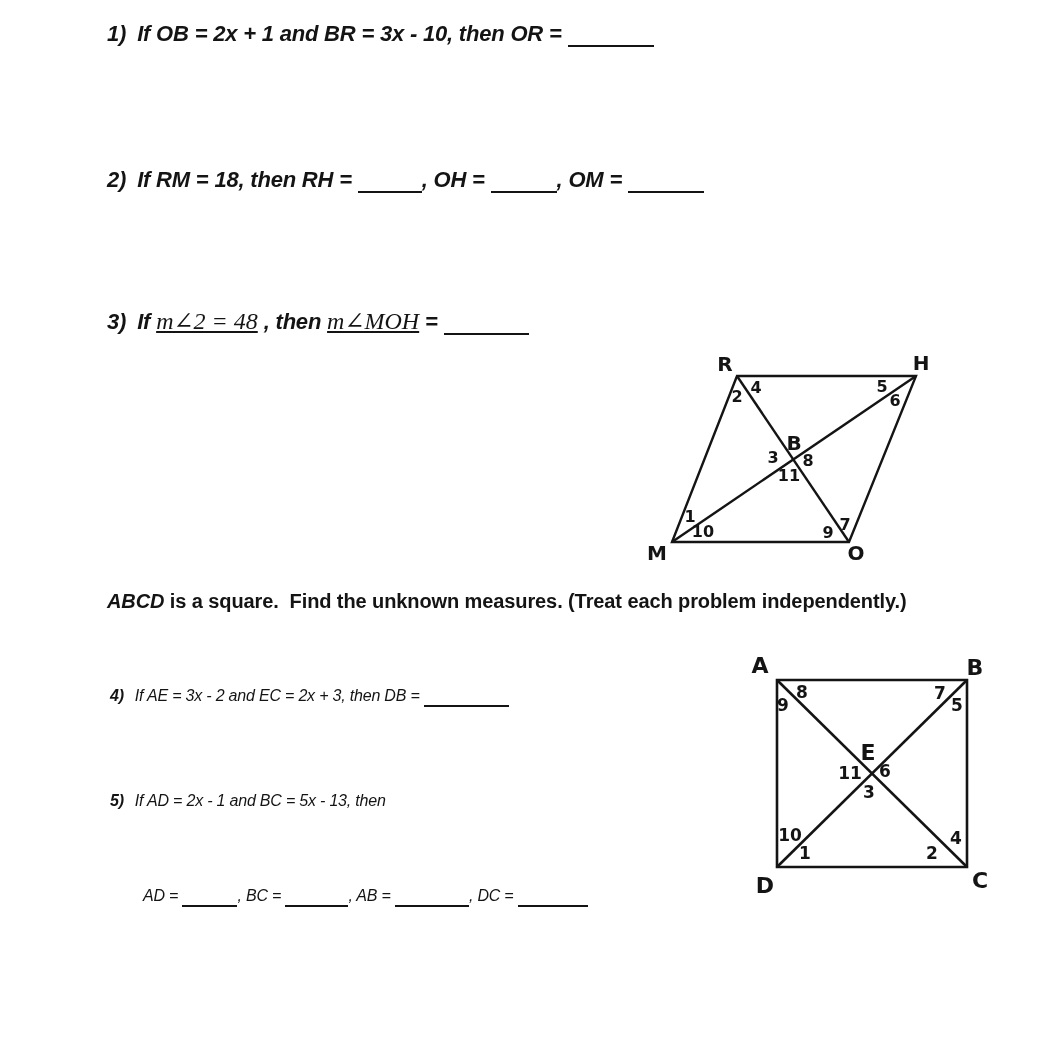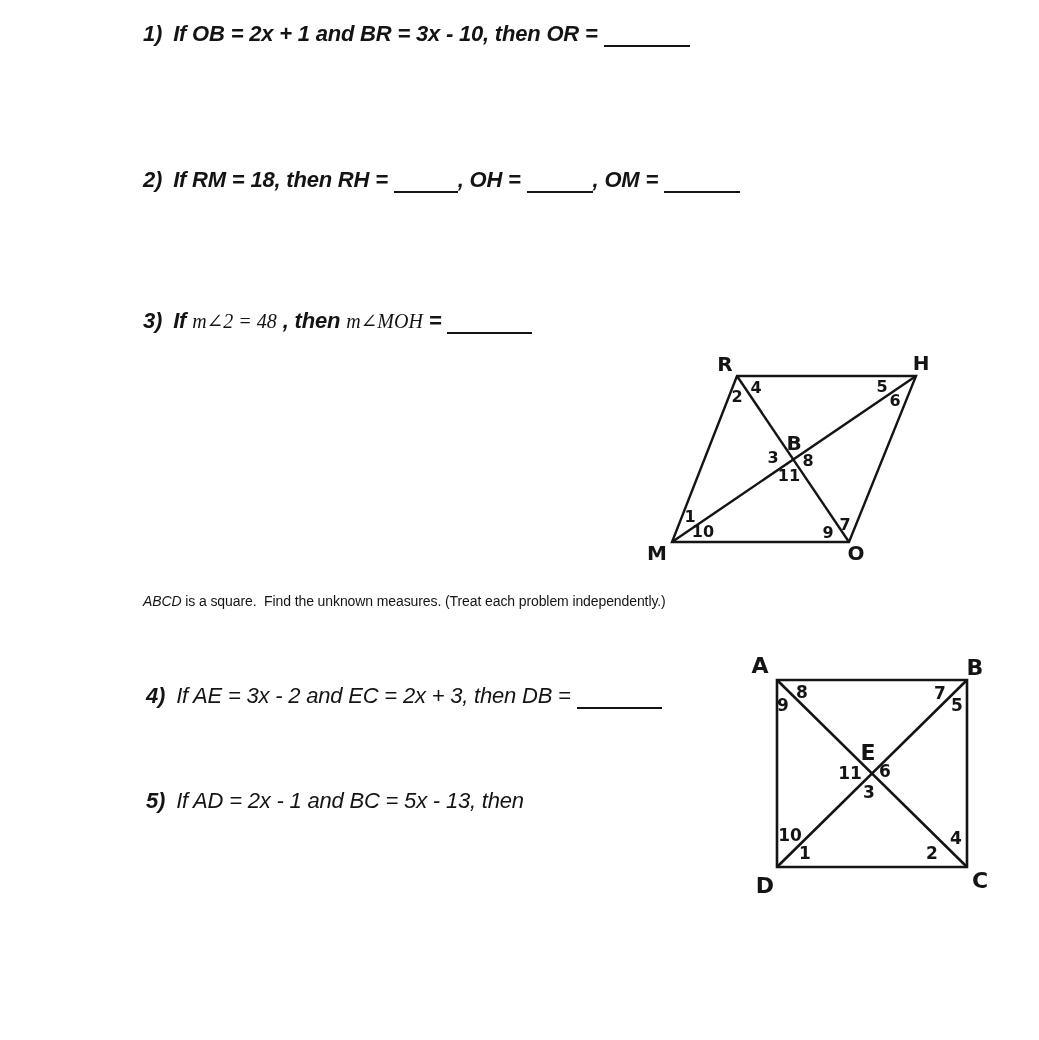--- a/index.html
+++ b/index.html
@@ -1,30 +1,30 @@
 <!DOCTYPE html>
 <html style="--ink: #141414; --bg: #ffffff;"><head>
 <meta charset="utf-8">
 <style>
   html,body { margin:0; padding:0; background:#ffffff; }
   .sheet {
     position:relative; width:1039px; height:1040px;
     background:var(--bg,#ffffff); color:var(--ink,#141414);
     font-family:"Liberation Sans", sans-serif; overflow:hidden;
   }
-  .line { position:absolute; white-space:nowrap; line-height:26px;margin-left:36px; }
+  .line { position:absolute; white-space:nowrap; line-height:26px; }
   .line span { white-space:pre; }
   
   .bi { font-style:italic; font-weight:700; font-size:22px; letter-spacing:-0.2px; }
   
-  .it { font-style:italic; font-weight:400; font-size:22px; letter-spacing:-0.2px; }
+  .it { font-style:italic; font-weight:400; font-size:16px; letter-spacing:-0.2px; }
   .qnum { margin-right:11px; font-weight:700; }
   .serif-math { font-family:"Liberation Serif","DejaVu Serif",serif; font-style:italic;
-                font-weight:400; font-size:20px; letter-spacing:0; }
-  .heading { font-style:normal; font-weight:400; font-size:14px; letter-spacing:-0.1px; line-height:24px;text-align:center; }
+                font-weight:400; font-size:24px; letter-spacing:0;text-decoration:underline; }
+  .heading { font-style:normal; font-weight:700; font-size:20px; letter-spacing:-0.1px; line-height:24px;text-align:center; }
   .heading .ital { font-style:italic; }
   .blank { display:inline-block; border-bottom:2px solid var(--ink,#141414); vertical-align:-6px; }
   .fig { position:absolute; }
   .fig .edge { fill:none; stroke:var(--ink,#161616); stroke-width:2.4; stroke-linejoin:miter; stroke-linecap:butt; }
   .fig-square .edge { stroke-width:2.6; }
   .fig text { fill:var(--ink,#161616); font-family:"DejaVu Sans", sans-serif; text-anchor:middle; }
   .vlab { font-size:20px; font-weight:700; }
   .alab { font-size:16px; font-weight:700; }
   .fig-square .vlab { font-size:22px; }
   .fig-square .alab { font-size:17px; }
@@ -73,20 +73,23 @@
   </div>
 
   <div class="line it" style="left:110px; top:683px">
     <span class="qnum">4)</span><span>If AE = 3x - 2 and EC = 2x + 3, then DB = </span><span class="blank" style="width:85px"></span>
   </div>
 
   <div class="line it" style="left:110px; top:788px">
     <span class="qnum">5)</span><span>If AD = 2x - 1 and BC = 5x - 13, then</span>
   </div>
 
+  <div class="line it" style="left:143px; top:883px">
+    <span>AD = </span><span class="blank" style="width:55px"></span><span>, BC = </span><span class="blank" style="width:63px"></span><span>, AB = </span><span class="blank" style="width:74px"></span><span>, DC = </span><span class="blank" style="width:70px"></span>
+  </div>
 
   <svg class="fig fig-square" style="left:740px; top:640px" width="300" height="260" viewBox="0 0 300 260">
     <polygon class="edge" points="37,40 227,40 227,227 37,227"></polygon>
     <line class="edge" x1="37" y1="40" x2="227" y2="227"></line>
     <line class="edge" x1="227" y1="40" x2="37" y2="227"></line>
     <text class="vlab" x="20" y="33">A</text>
     <text class="vlab" x="235" y="35">B</text>
     <text class="vlab" x="240" y="248">C</text>
     <text class="vlab" x="25" y="253">D</text>
     <text class="vlab" x="128" y="120">E</text>

